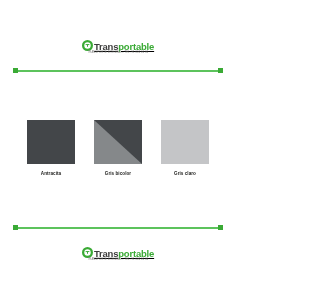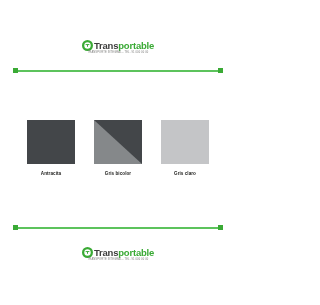--- a/index.html
+++ b/index.html
@@ -26,23 +26,24 @@
   
   .logo-block {
     width: 100%;
     display: flex;
     flex-direction: column;
     align-items: center;
     justify-content: center;
   }
   .logo-row {
     display: flex;
-    align-items: center;
+    align-items: flex-end;
     justify-content: center;
     gap: 1px;
+    text-decoration: underline;
   }
   .logo-mark {
     width: 11px;
     height: 11px;
     border-radius: 50%;
     background: #3aaa35;
     display: flex;
     align-items: center;
     justify-content: center;
     flex: 0 0 auto;

